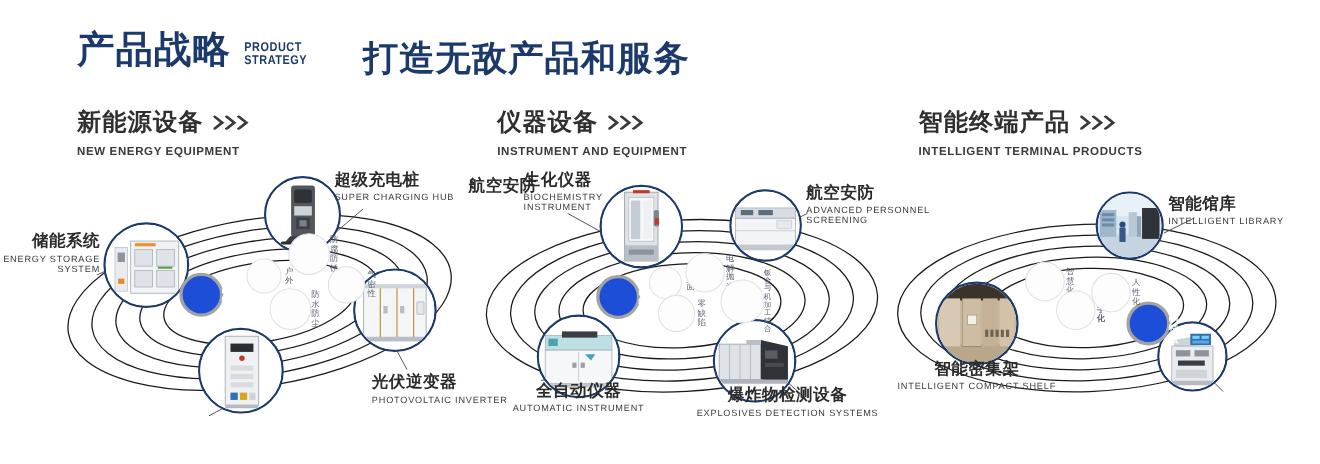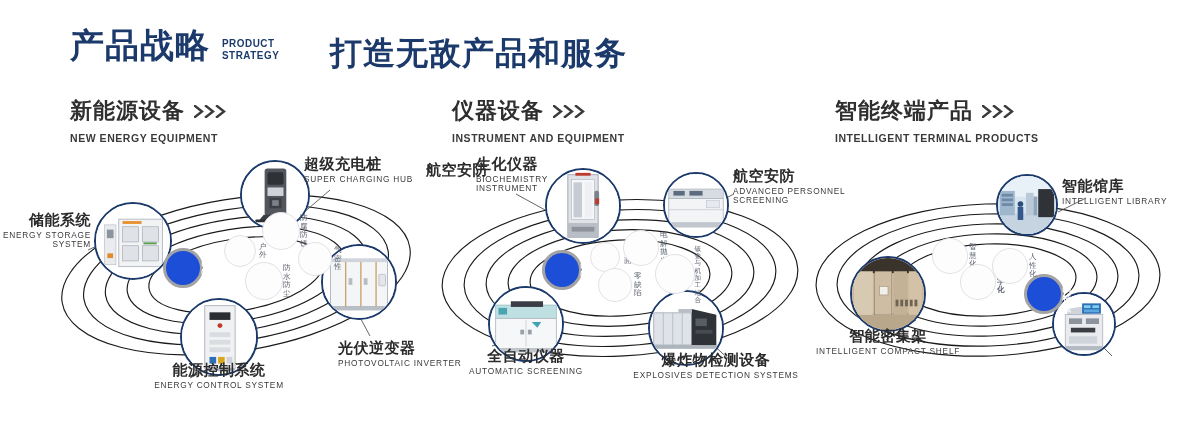--- a/index.html
+++ b/index.html
@@ -211,24 +211,20 @@
         <circle cx="40" cy="27" r="2.6" fill="#c0392b"></circle>
         <rect x="29" y="34" width="22" height="5" fill="#d9dce0"></rect>
         <rect x="29" y="42" width="22" height="5" fill="#d9dce0"></rect>
         <rect x="29" y="50" width="22" height="5" fill="#d9dce0"></rect>
         <rect x="29" y="60" width="7" height="7" fill="#2f6fb5"></rect>
         <rect x="38" y="60" width="7" height="7" fill="#d9a61e"></rect>
         <rect x="47" y="60" width="6" height="7" fill="#cfd3d8"></rect>
         <rect x="24" y="72" width="32" height="3" fill="#b4bac2"></rect>
       </svg>
     </div>
-    <div class="cap c" style="left:54px; top:212px; width:250px;">
-      <div class="cn">能源控制系统</div>
-      <div class="en">ENERGY CONTROL SYSTEM</div>
-    </div>
 
     <div class="feat dark" style="left:123px; top:98px; width:40px; height:40px;">
       <div>
         <span>产品</span>
         <span>特点</span>
       </div>
     </div>
     <div class="feat light" style="left:184px; top:85px; width:32px; height:32px;">
       <div>
           <span>户外</span>
@@ -320,21 +316,21 @@
         <rect x="6" y="32" width="64" height="32" fill="#f6f7f8" stroke="#a8aeb7" stroke-width="0.8"></rect>
         <line x1="38" y1="34" x2="38" y2="62" stroke="#c3c8cf" stroke-width="0.8"></line>
         <rect x="32" y="44" width="4" height="5" fill="#9aa0a8"></rect>
         <rect x="40" y="44" width="4" height="5" fill="#9aa0a8"></rect>
         <rect x="6" y="64" width="64" height="4" fill="#c2c7ce"></rect>
         <path d="M44 36 l10 0 l-4 6 z" fill="#3fa3b5"></path>
       </svg>
     </div>
     <div class="cap c" style="left:0px; top:198px; width:212px;">
       <div class="cn">全自动仪器</div>
-      <div class="en">AUTOMATIC SCREENING</div>
+      <div class="en">AUTOMATIC INSTRUMENT</div>
     </div>
 
     <div class="node" style="left:228px; top:140px; width:76px; height:76px;">
       <svg class="ph" viewBox="0 0 76 76">
         <rect x="0" y="0" width="76" height="76" fill="#ffffff"></rect>
         <rect x="4" y="22" width="40" height="34" fill="#dfe3e8" stroke="#9ba1ab" stroke-width="0.8"></rect>
         <line x1="14" y1="22" x2="14" y2="56" stroke="#b2b8c0" stroke-width="0.9"></line>
         <line x1="24" y1="22" x2="24" y2="56" stroke="#b2b8c0" stroke-width="0.9"></line>
         <line x1="34" y1="22" x2="34" y2="56" stroke="#b2b8c0" stroke-width="0.9"></line>
         <path d="M44 18 L70 24 L70 58 L44 56 Z" fill="#2f3237"></path>

